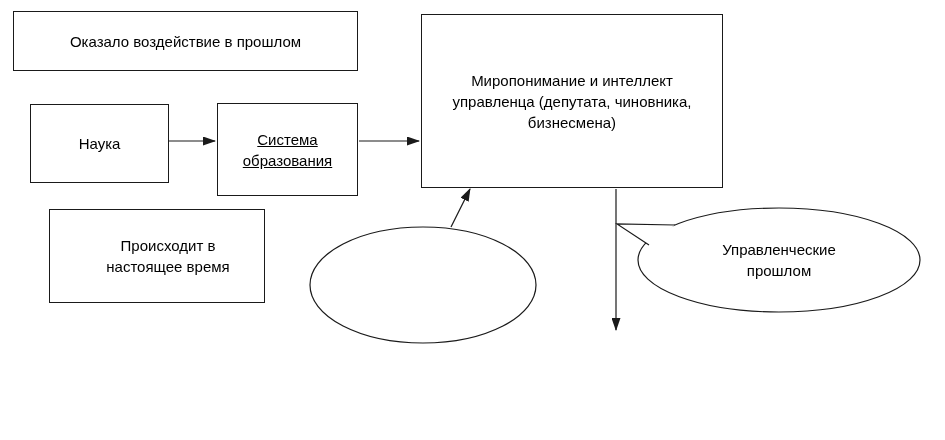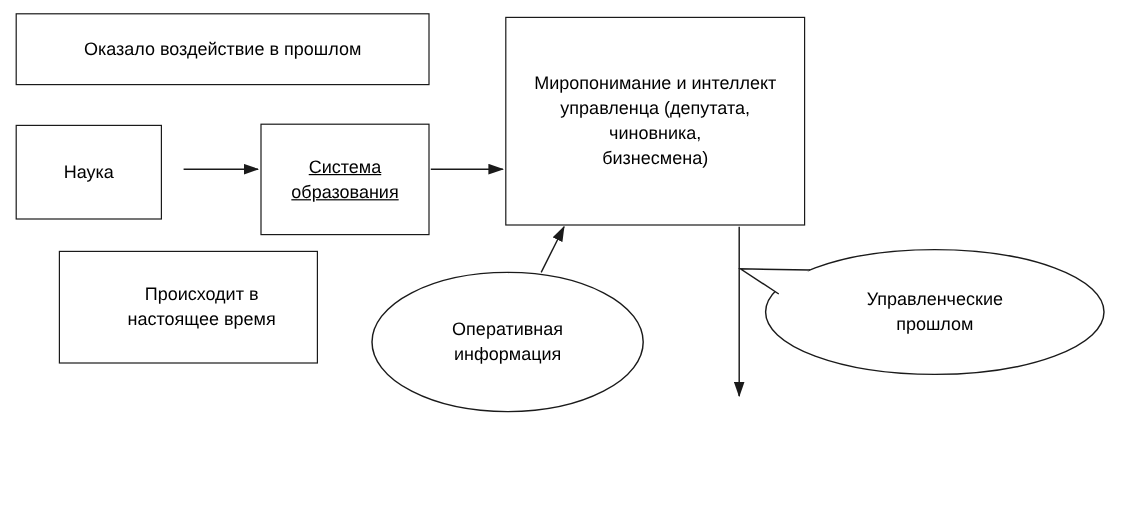--- a/index.html
+++ b/index.html
@@ -42,23 +42,23 @@
     justify-content: center;
     text-align: center;
     font-size: 15px;
     line-height: 21px;
     white-space: pre-line;
     background: transparent;
     pointer-events: none;
   }
   
   .n-past      { left: 13px;  top: 11px;  width: 345px; height: 60px; }
-  .n-science   { left: 13px;  top: 104px; width: 122px; height: 79px; }
+  .n-science   { left: 30px;  top: 104px; width: 139px; height: 79px; }
   .n-education { left: 217px; top: 103px; width: 141px; height: 93px; text-decoration: underline; }
-  .n-worldview { left: 421px; top: 14px;  width: 250px; height: 174px; }
+  .n-worldview { left: 421px; top: 14px;  width: 302px; height: 174px; }
   .n-present   { left: 49px;  top: 209px; width: 216px; height: 94px; padding-left: 28px; }
   .n-future    { left: 508px; top: 333px; width: 191px; height: 94px; }
   
   .l-info      { left: 333px; top: 253px; width: 180px; height: 64px; }
   .l-decisions { left: 689px; top: 228px; width: 180px; height: 64px; }
 </style>
 </head>
 <body>
 
 <div class="canvas">
@@ -95,19 +95,17 @@
 образования</div>
 
   <div class="node n-worldview">Миропонимание и интеллект
 управленца (депутата, чиновника,
 бизнесмена)</div>
 
   <div class="node n-present">Происходит в
 настоящее время</div>
 
 
-  <div class="bubble-label l-info">Оперативная
-информация</div>
 
   <div class="bubble-label l-decisions">Управленческие
 прошлом</div>
 
 </div>
 
 </body></html>

